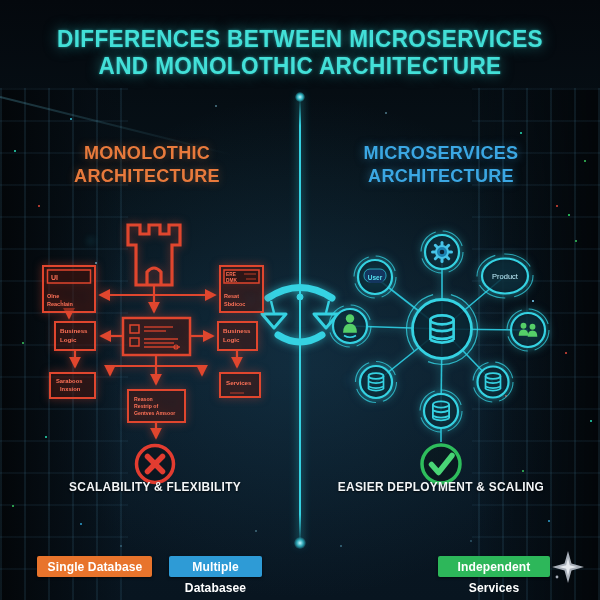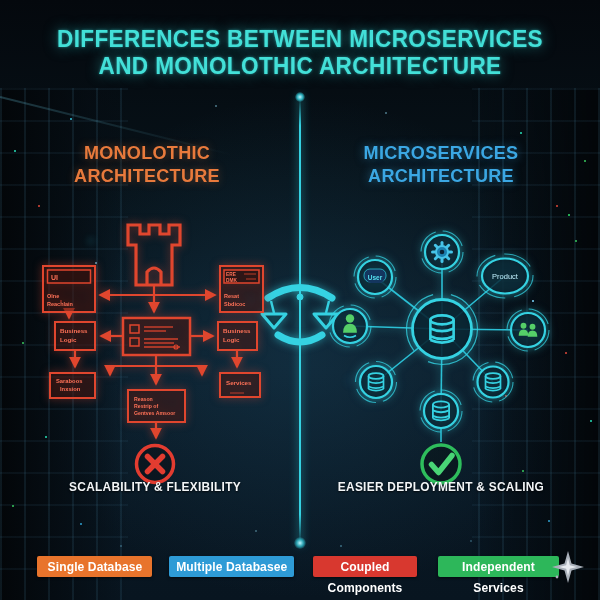--- a/index.html
+++ b/index.html
@@ -55,23 +55,23 @@
   .verdict{position:absolute;top:480px;width:240px;text-align:center;color:#f2f5f7;
     font-size:12.5px;font-weight:700;letter-spacing:.3px;transform:scaleX(.95);
     text-shadow:0 1px 2px rgba(0,0,0,.8);}
   .verdict.mono{left:35px;}
   .verdict.micro{left:321px;}
   .badge{position:absolute;top:556px;height:21px;line-height:21px;text-align:center;
     color:#fff;font-size:13px;font-weight:700;border-radius:2px;letter-spacing:.1px;
     box-shadow:0 1px 3px rgba(0,0,0,.6);}
   .badge span{display:inline-block;transform:scaleX(.93);}
   .badge.orange{left:37px;width:115px;background:#e8742c;}
-  .badge.blue{left:169px;width:125px;background:#2e9bd6;}
+  .badge.blue{left:169px;width:93px;background:#2e9bd6;}
   .badge.red{left:313px;width:104px;background:#d8382f;}
-  .badge.green{left:438px;width:121px;background:#2db75a;}
+  .badge.green{left:438px;width:112px;background:#2db75a;}
   .glow-red{filter:drop-shadow(0 0 4px rgba(224,70,46,.55));}
   .glow-cyan{filter:drop-shadow(0 0 4px rgba(53,210,226,.6));}
 </style>
 </head>
 <body>
 
 <div class="stage">
 
   <div class="rack left"></div>
   <div class="rack right"></div>
@@ -304,23 +304,20 @@
 
   <div class="verdict mono">SCALABILITY &amp; FLEXIBILITY</div>
   <div class="verdict micro">EASIER DEPLOYMENT &amp; SCALING</div>
 
   <div class="badge orange">
     <span>Single Database</span>
   </div>
   <div class="badge blue">
     <span>Multiple Databasee</span>
   </div>
-  <div class="badge red">
-    <span>Coupled Components</span>
-  </div>
   <div class="badge green">
     <span>Independent Services</span>
   </div>
 
   <svg class="abs" style="left:549px;top:548px;" width="38" height="38" viewBox="0 0 38 38">
     <polygon points="19,3 22.5,15.5 35,19 22.5,22.5 19,35 15.5,22.5 3,19 15.5,15.5" fill="#a9b0ba"></polygon>
     <polygon points="19,10 20.8,17.2 28,19 20.8,20.8 19,28 17.2,20.8 10,19 17.2,17.2" fill="#e6eaef"></polygon>
     <circle cx="8" cy="29" r="1.4" fill="#a9b0ba"></circle>
   </svg>
 

